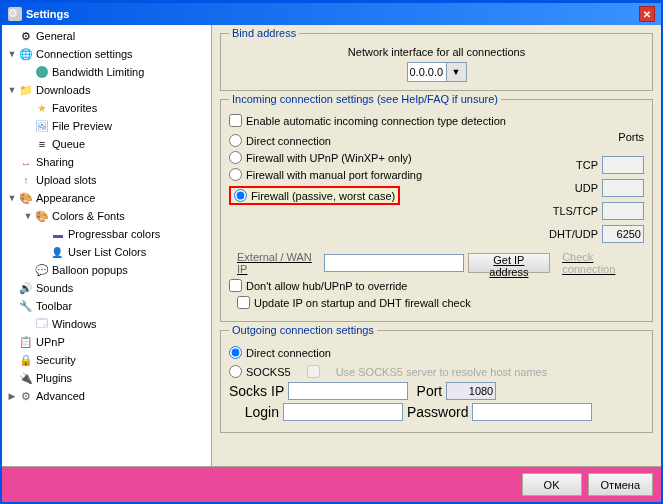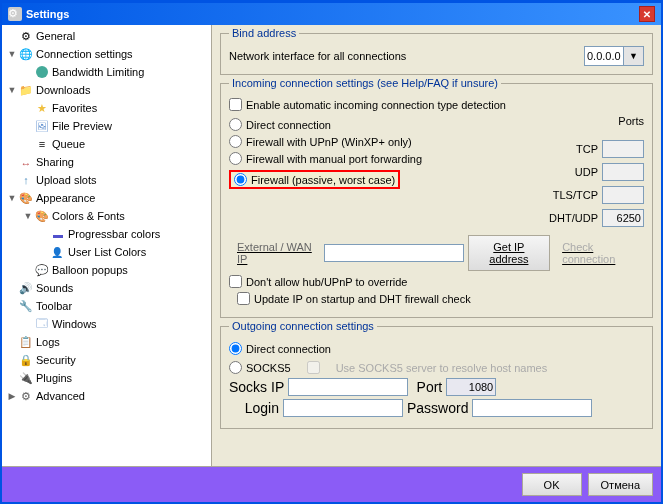--- a/index.html
+++ b/index.html
@@ -101,20 +101,21 @@
       padding: 0 3px;
       font-size: 11px;
       color: #003399;
     }
 
     .bind-row {
       display: flex;
       align-items: center;
       margin-top: 6px;
       gap: 4px;
+      flex-direction: column;
     }
     .bind-label { font-size: 11px; flex: 1; }
     .bind-select {
       flex: 1;
       height: 20px;
       border: 1px solid #7f9db9;
       background: white;
       font-size: 11px;
       padding: 0 2px;
     }
@@ -185,21 +186,21 @@
     }
     .ext-label { font-size: 11px; color: #888; min-width: 70px; }
     .ext-input {
       width: 140px; height: 18px;
       border: 1px solid #7f9db9;
       background: white;
       font-size: 11px;
       padding: 0 2px;
     }
     .get-ip-btn {
-      height: 36px;
+      height: 20px;
       padding: 0 6px;
       background: linear-gradient(to bottom, #f5f5f5, #ddd);
       border: 1px solid #aca899;
       font-size: 11px;
       cursor: pointer;
     }
     .check-conn {
       font-size: 11px;
       color: #888;
       margin-left: 8px;
@@ -225,21 +226,21 @@
       text-align: right;
       padding: 0 2px;
     }
 
     .bottom-bar {
       display: flex;
       justify-content: flex-end;
       padding: 6px 8px;
       gap: 6px;
       border-top: 1px solid #aca899;
-      background: #8b5cf6;
+      background: #ec4899;
     }
     .btn {
       height: 23px;
       min-width: 60px;
       padding: 0 12px;
       background: linear-gradient(to bottom, #f5f5f5, #ddd);
       border: 1px solid #aca899;
       font-size: 11px;
       cursor: pointer;
     }
@@ -365,21 +366,21 @@
 
       <div class="tree-item tree-indent-2">
         <span class="expand-icon">&nbsp;</span>
         <span class="item-icon" style="color:#5080c0">🗔</span>
         <span class="item-label">Windows</span>
       </div>
 
       <div class="tree-item tree-indent-1">
         <span class="expand-icon">&nbsp;</span>
         <span class="item-icon" style="color:#8888cc">📋</span>
-        <span class="item-label">Logs</span>
+        <span class="item-label">UPnP</span>
       </div>
 
       <div class="tree-item tree-indent-1">
         <span class="expand-icon">&nbsp;</span>
         <span class="item-icon" style="color:#cc8800">🔒</span>
         <span class="item-label">Security</span>
       </div>
 
       <div class="tree-item tree-indent-1">
         <span class="expand-icon">&nbsp;</span>

